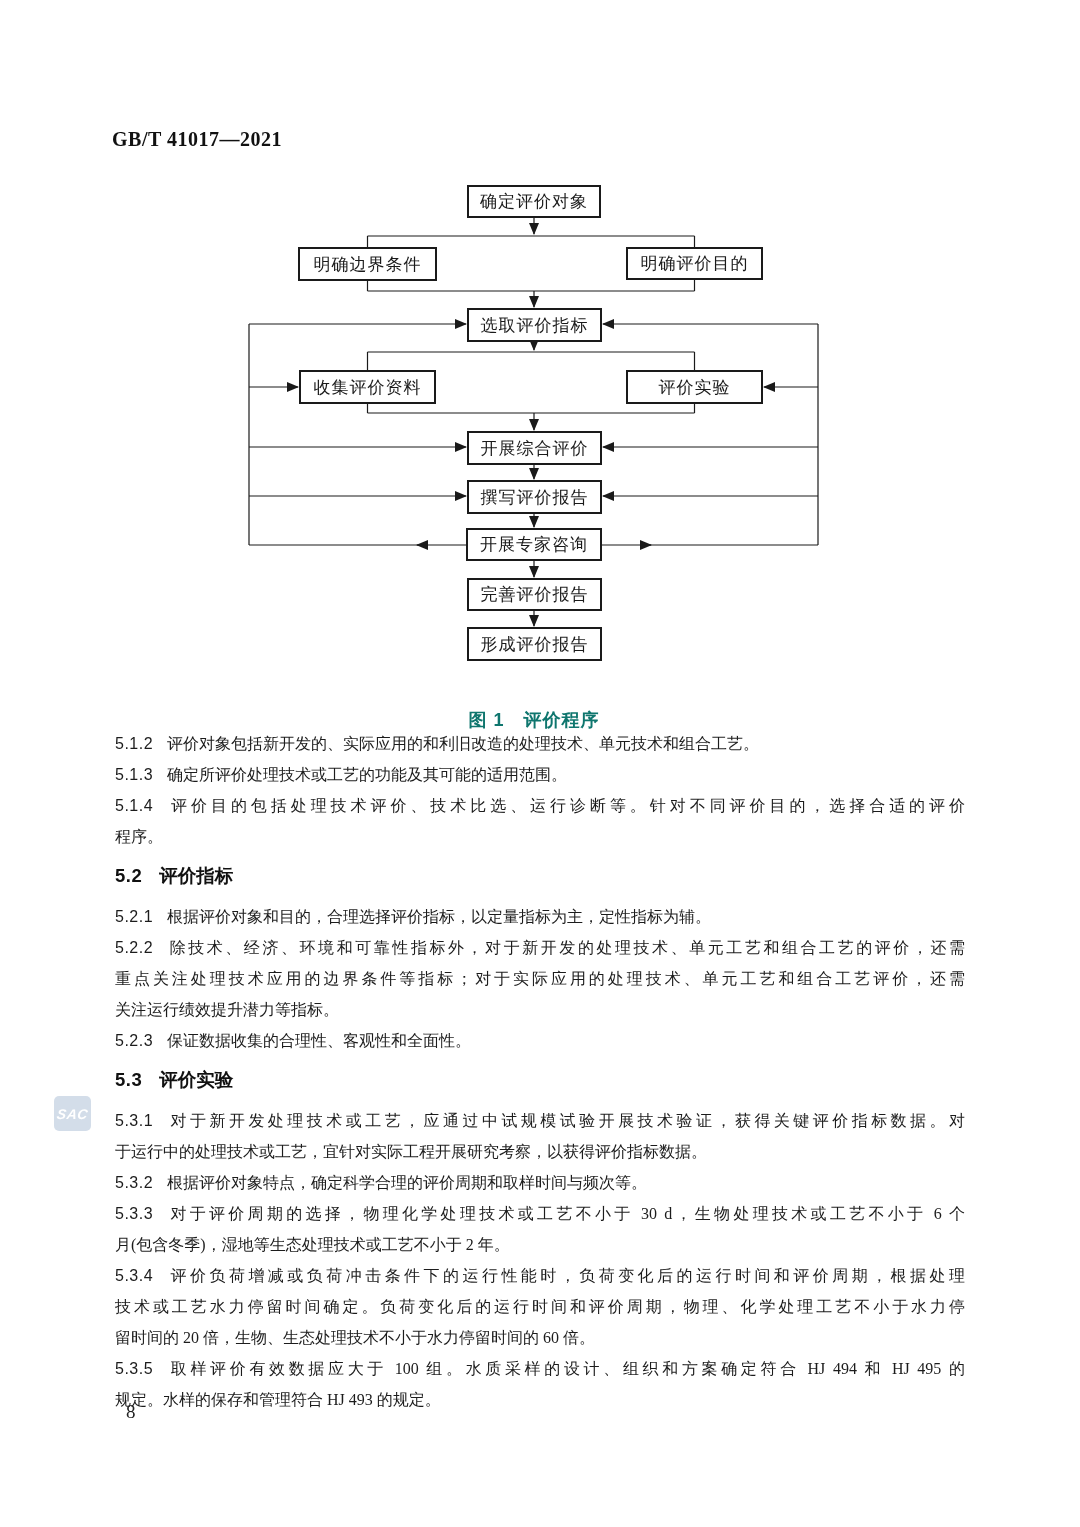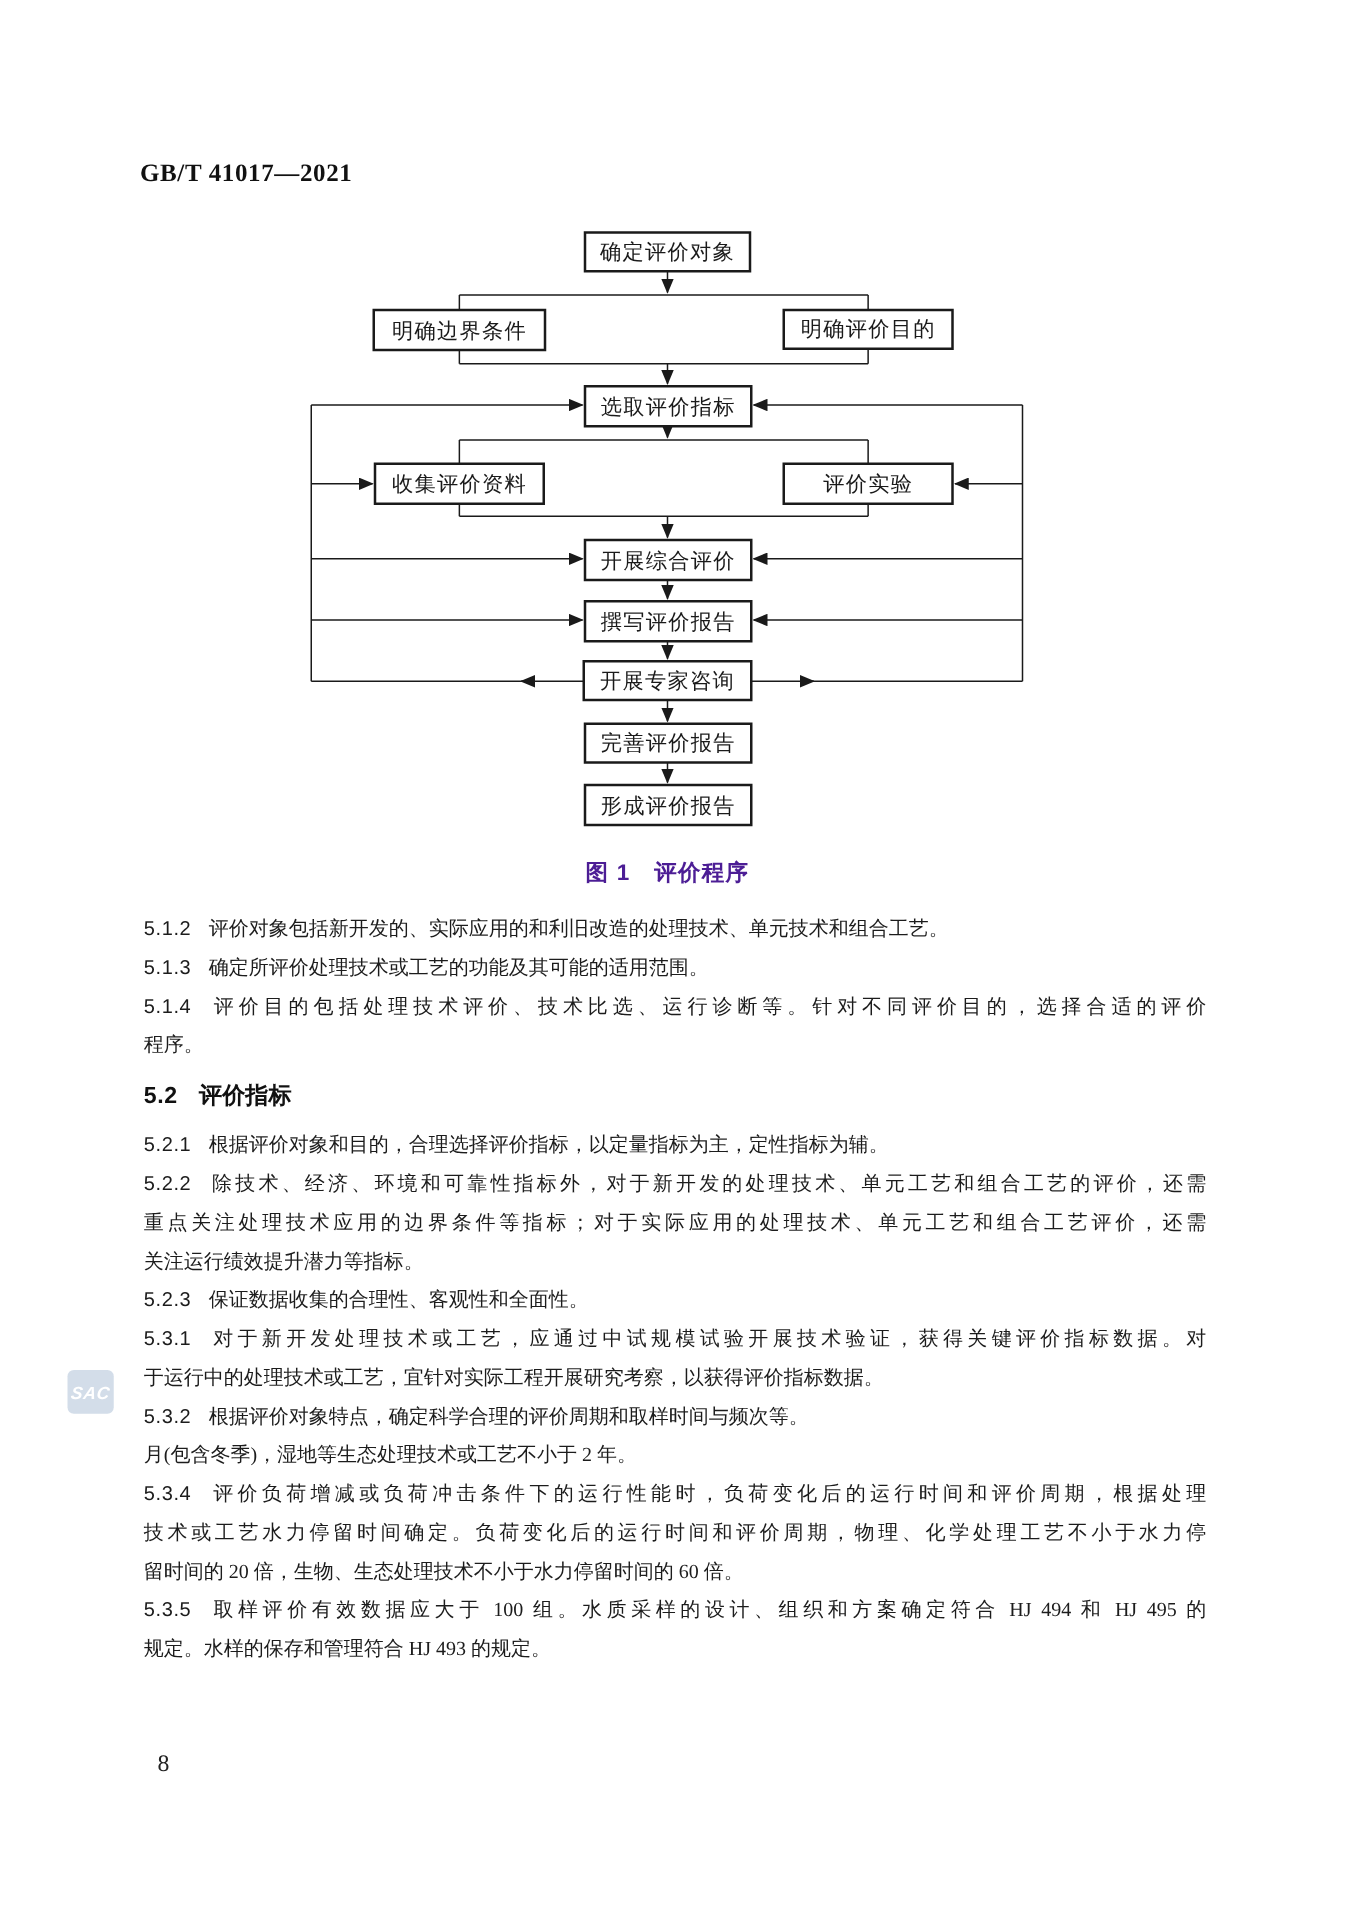--- a/index.html
+++ b/index.html
@@ -16,23 +16,23 @@
   }
   
   .flowchart{position:absolute;left:0;top:0;}
   .flowchart rect{fill:#ffffff;stroke:#1a1a1a;stroke-width:2px;}
   .flowchart line{stroke:#1a1a1a;stroke-width:1.2px;}
   .flowchart text{
     font-family:"Liberation Serif","DejaVu Serif",serif;
     font-size:17px;fill:#1a1a1a;letter-spacing:1px;
   }
   .fig-caption{
-    position:absolute;left:134px;top:686px;width:800px;text-align:center;
-    font-family:"Liberation Sans","DejaVu Sans",sans-serif;
-    font-weight:600;font-size:18px;letter-spacing:1px;color:#4c1d95;
+    position:absolute;left:134px;top:708px;width:800px;text-align:center;
+    font-family:"Liberation Sans","DejaVu Sans",sans-serif;
+    font-weight:600;font-size:18px;letter-spacing:1px;color:#0f766e;
   }
   
   .doc-body{position:absolute;left:115px;top:728px;width:850px;}
   .line{font-size:16px;line-height:31px;text-align:left;}
   .line.just{text-align:justify;text-align-last:justify;}
   .pnum{
     font-family:"Liberation Sans","DejaVu Sans",sans-serif;
     margin-right:14px;letter-spacing:0.5px;
   }
   .heading{
@@ -176,28 +176,30 @@
       <div class="line"><span class="pnum">5.2.1</span><span>根据评价对象和目的，合理选择评价指标，以定量指标为主，定性指标为辅。</span></div>
     </div>
     <div class="para">
       <div class="line just"><span class="pnum">5.2.2</span><span>除技术、经济、环境和可靠性指标外，对于新开发的处理技术、单元工艺和组合工艺的评价，还需</span></div>
       <div class="line just">重点关注处理技术应用的边界条件等指标；对于实际应用的处理技术、单元工艺和组合工艺评价，还需</div>
       <div class="line">关注运行绩效提升潜力等指标。</div>
     </div>
     <div class="para">
       <div class="line"><span class="pnum">5.2.3</span><span>保证数据收集的合理性、客观性和全面性。</span></div>
     </div>
+    <div class="heading"><span class="hnum">5.3</span><span>评价实验</span></div>
     <div class="para">
       <div class="line just"><span class="pnum">5.3.1</span><span>对于新开发处理技术或工艺，应通过中试规模试验开展技术验证，获得关键评价指标数据。对</span></div>
       <div class="line">于运行中的处理技术或工艺，宜针对实际工程开展研究考察，以获得评价指标数据。</div>
     </div>
     <div class="para">
       <div class="line"><span class="pnum">5.3.2</span><span>根据评价对象特点，确定科学合理的评价周期和取样时间与频次等。</span></div>
     </div>
     <div class="para">
+      <div class="line just"><span class="pnum">5.3.3</span><span>对于评价周期的选择，物理化学处理技术或工艺不小于 30 d，生物处理技术或工艺不小于 6 个</span></div>
       <div class="line">月(包含冬季)，湿地等生态处理技术或工艺不小于 2 年。</div>
     </div>
     <div class="para">
       <div class="line just"><span class="pnum">5.3.4</span><span>评价负荷增减或负荷冲击条件下的运行性能时，负荷变化后的运行时间和评价周期，根据处理</span></div>
       <div class="line just">技术或工艺水力停留时间确定。负荷变化后的运行时间和评价周期，物理、化学处理工艺不小于水力停</div>
       <div class="line">留时间的 20 倍，生物、生态处理技术不小于水力停留时间的 60 倍。</div>
     </div>
     <div class="para">
       <div class="line just"><span class="pnum">5.3.5</span><span>取样评价有效数据应大于 100 组。水质采样的设计、组织和方案确定符合 HJ 494 和 HJ 495 的</span></div>
       <div class="line">规定。水样的保存和管理符合 HJ 493 的规定。</div>

